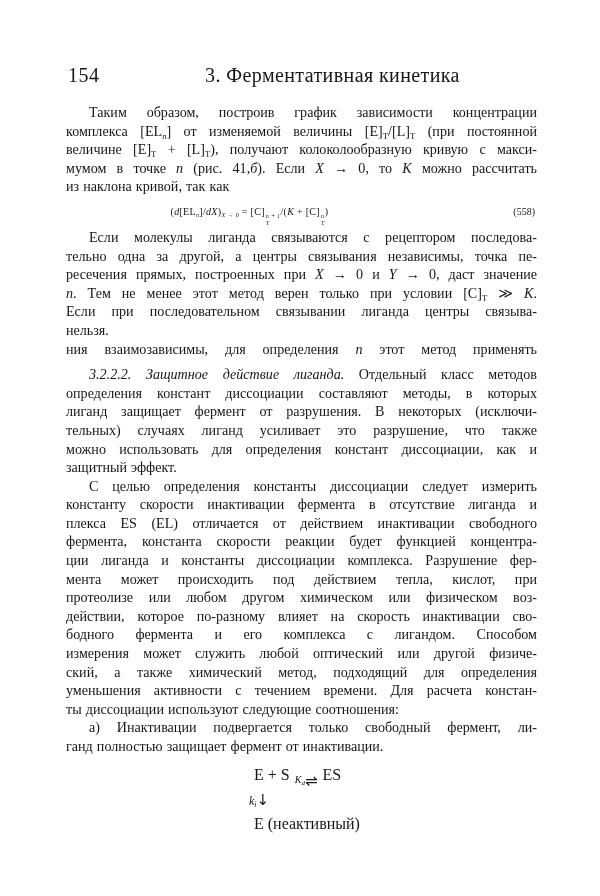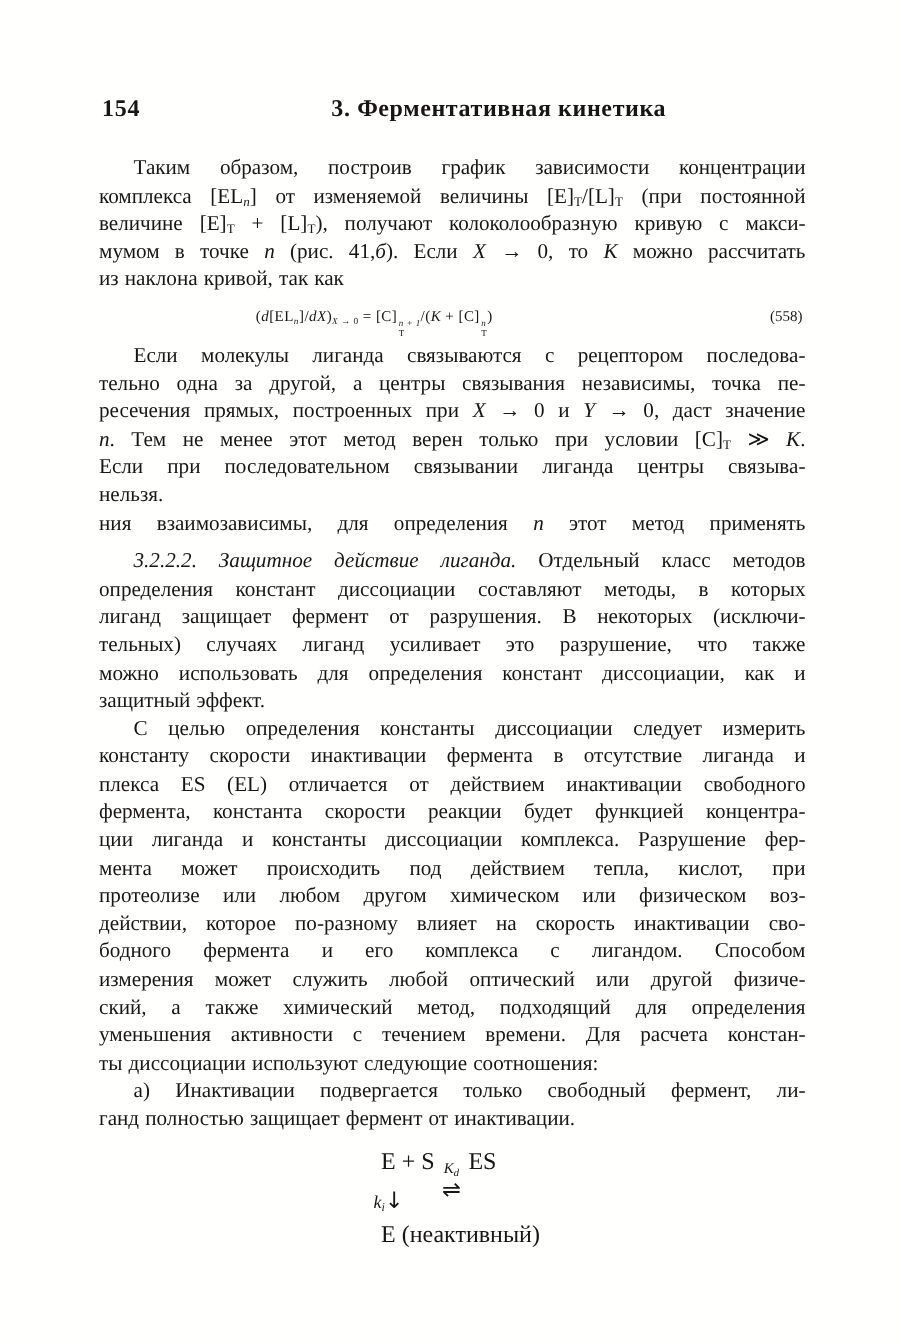--- a/index.html
+++ b/index.html
@@ -5,21 +5,21 @@
   html,body { margin:0; padding:0; }
   body {
     width:600px; height:896px; position:relative;
     background:#ffffff; color:#181614;
     font-family:"Liberation Serif","DejaVu Serif",serif;
     overflow:hidden;
   }
   #page { position:absolute; inset:0; background:#fffffe; }
 
   
-  .header { position:absolute; left:66px; top:64px; width:471px; height:20px; font-size:16px;font-weight:bold; }
+  .header { position:absolute; left:66px; top:64px; width:471px; height:20px; font-size:20px; }
   .page-num { position:absolute; left:2px; top:0; letter-spacing:0.5px; }
   .running-head { position:absolute; left:0; right:0; text-align:center; padding-left:62px; letter-spacing:0.4px; }
 
   
   .text-block { position:absolute; left:66px; top:103px; width:471px; font-size:14.1px; }
   .para { margin:0; }
   .line {
     line-height:18.6px; height:18.6px; overflow:hidden;
     text-align:justify; text-align-last:justify;
     word-spacing:0.04em;
@@ -36,21 +36,21 @@
   .stack .bot { }
 
   
   .eq-row { position:relative; height:32px; line-height:32px; font-size:10px; text-align:center; }
   .eq-formula { display:inline-block; transform:translateX(-52px); letter-spacing:0.3px; }
   .eq-num { position:absolute; right:2px; top:0; }
 
   
   .scheme { margin-top:6px; padding-left:188px; font-size:16px; }
   .scheme-row1 { height:26px; line-height:26px; }
-  .rxn-stack { display:inline-flex; flex-direction:column; align-items:center;
+  .rxn-stack { display:inline-flex; flex-direction:row; align-items:center;
                vertical-align:-0.2em; margin:0 5px; }
   .rxn-lbl { font-size:10px; font-style:italic; line-height:9px; }
   .rxn-lbl .sb { font-size:7px; }
   .rxn-arr { font-family:"DejaVu Sans",sans-serif; font-size:15px; line-height:13px; }
   .scheme-row2 { height:24px; line-height:24px; margin-left:-5px; font-size:13px; }
   .scheme-row2 .rate { font-style:italic; font-size:12px; }
   .scheme-row2 .rate .sb { font-size:8px; }
   .scheme-row2 .dn { font-family:"DejaVu Sans",sans-serif; font-size:15px; }
   .scheme-row3 { height:24px; line-height:24px; }
 </style>

